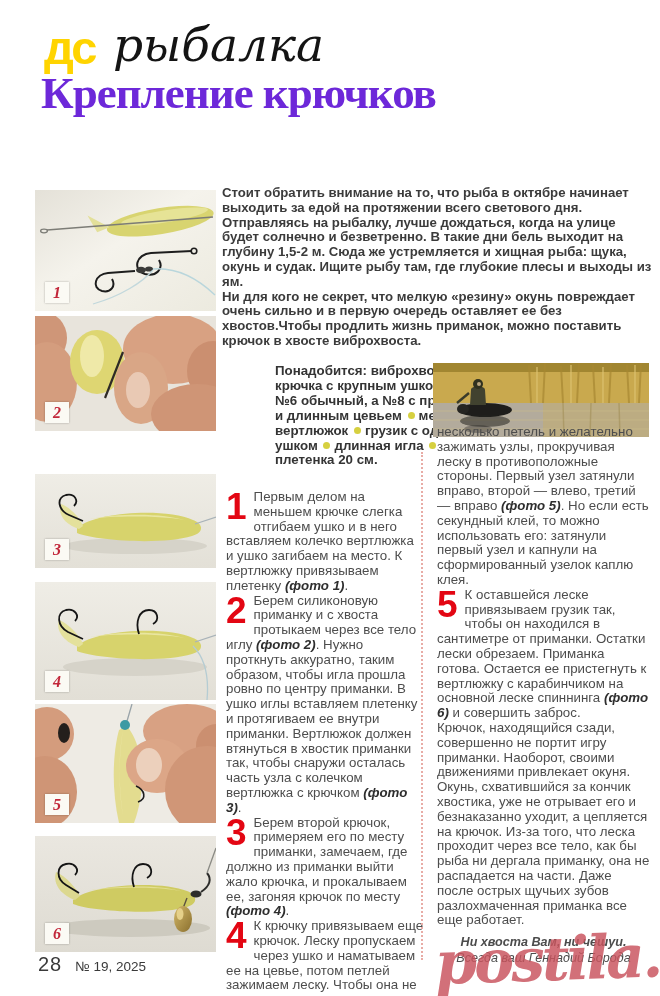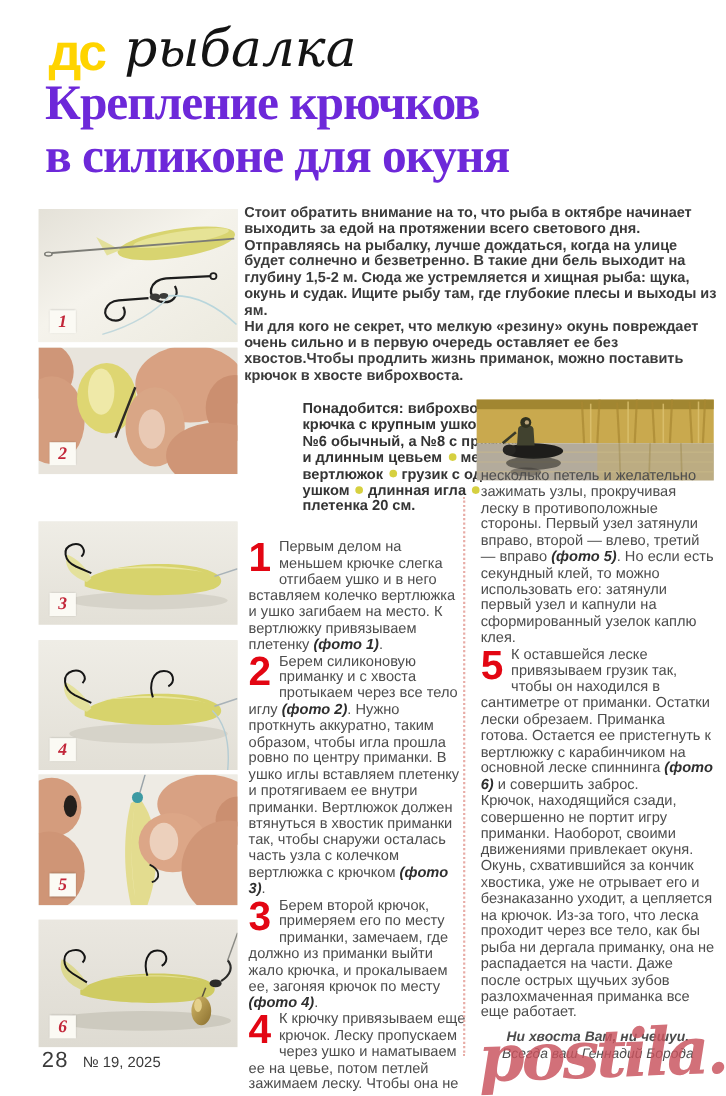--- a/index.html
+++ b/index.html
@@ -63,21 +63,21 @@
         font-style:italic;font-weight:bold;font-size:60px;line-height:60px;letter-spacing:-3px;
         color:#c9545e;opacity:.83;transform:rotate(-2deg);white-space:nowrap;}
 </style>
 </head>
 <body>
 
 <div class="page">
 
   <div class="logo">дс</div>
   <div class="section">рыбалка</div>
-  <h1 class="title"><span>Крепление крючков</span><br><span>в силиконе для окуня</span></h1>
+  <h1 class="title"><span>Крепление крючков</span><br></h1>
 
   <div class="photo p1">
     <svg viewBox="0 0 181 121">
       <defs>
         <linearGradient id="g1" x1="0" y1="0" x2="1" y2="1">
           <stop offset="0" stop-color="#e4e1d8"></stop>
             <stop offset="0.45" stop-color="#f5f3ec"></stop>
             <stop offset="1" stop-color="#eceadf"></stop>
         </linearGradient>
       </defs>

